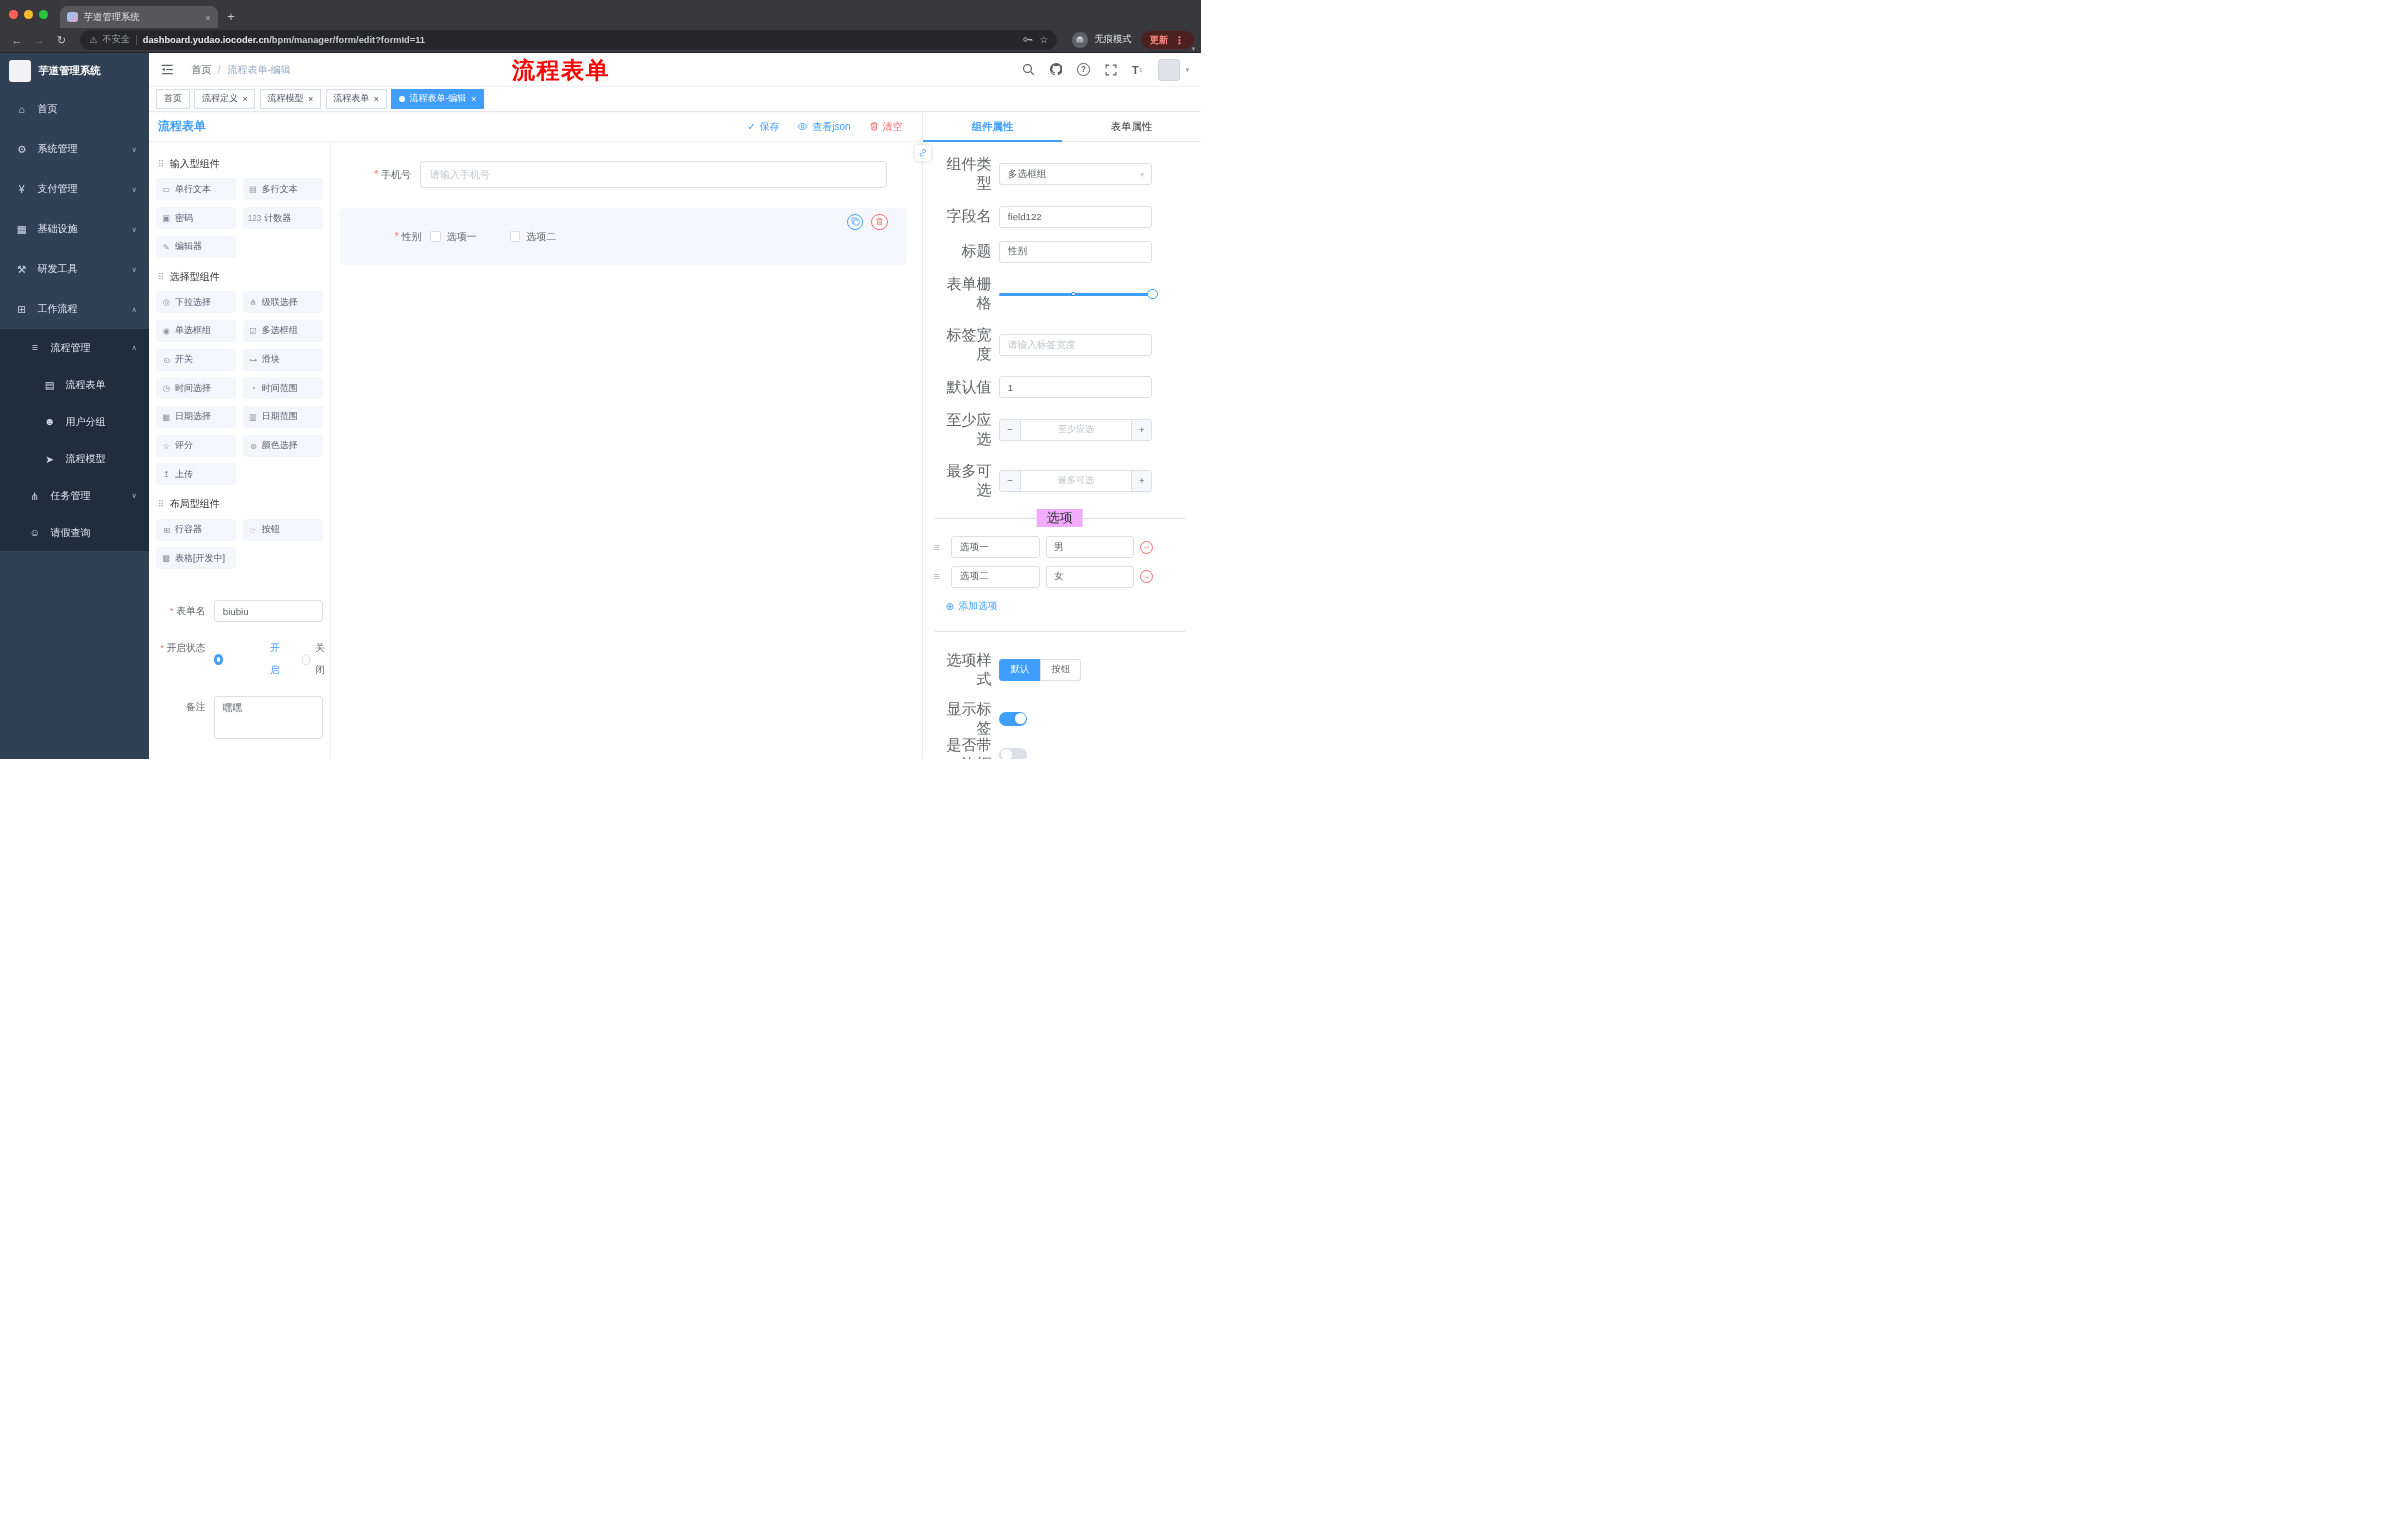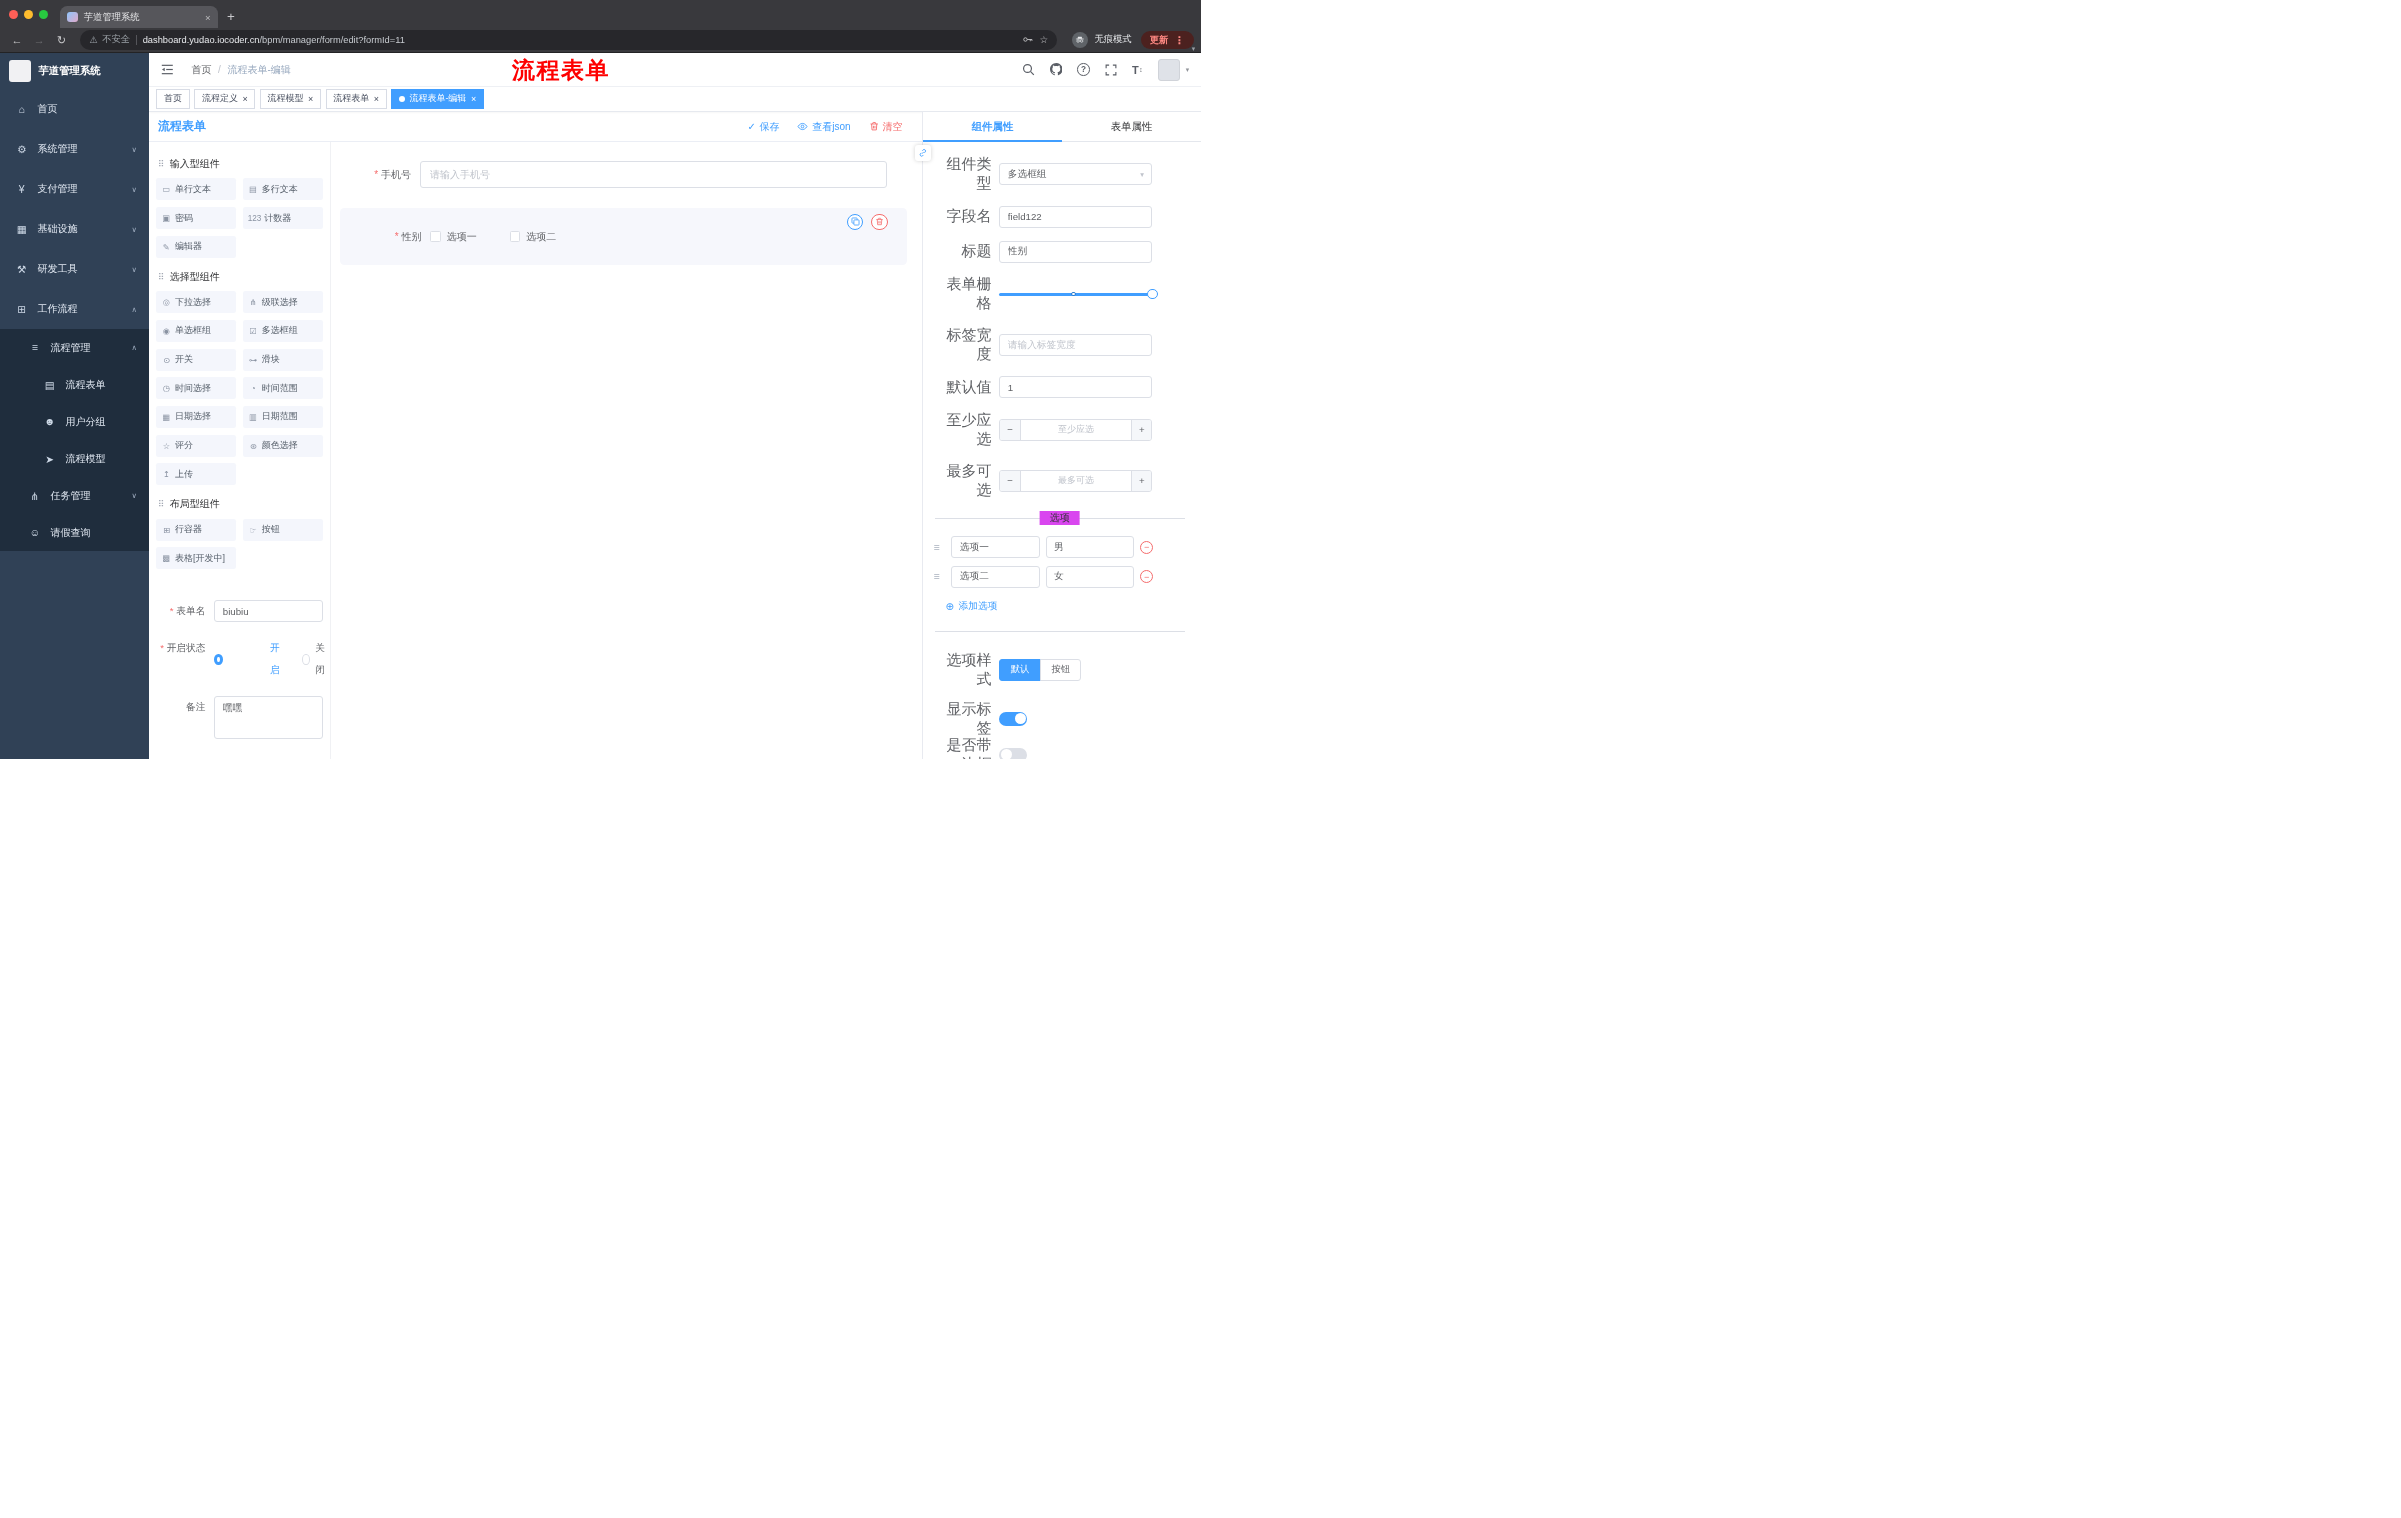--- a/index.html
+++ b/index.html
@@ -19,21 +19,21 @@
   .newtab { color:#c9c9cc; font-size:13.4px; margin:0 0 4.5px 9px; }
 
   .toolbar { height:25px; background:#39393d; display:flex; align-items:center;
     padding:0 7.4px; gap:3px; border-bottom:0.7px solid #232325; flex-shrink:0; position:relative; }
   .navb { width:19.3px; text-align:center; color:#c7c7c9; font-size:11px; }
   .navb.dis { color:#6d6d70; }
   .urlbar { flex:1; height:19.3px; background:#27272b; border-radius:10.4px; display:flex;
     align-items:center; padding:0 9px; gap:6px; color:#e8eaed; font-size:9.3px; margin:0 6px; min-width:0; }
   .sec { color:#9aa0a6; display:flex; gap:4.5px; align-items:center; flex-shrink:0; }
   .u-div { width:0.7px; height:10.4px; background:#55555a; flex-shrink:0; }
-  .url { white-space:nowrap; overflow:hidden; flex:1; }
+  .url { white-space:nowrap; overflow:hidden; flex:1;font-weight:bold; }
   .url .host { color:#e8eaed; } .url .path { color:#c7cbd0; }
   .ubar-ic { color:#c7c7c9; font-size:9.7px; flex-shrink:0; display:flex; align-items:center; }
   .incog { display:flex; align-items:center; gap:6px; color:#e8eaed; font-size:9.3px; padding:0 6px; flex-shrink:0; }
   .incog .badge { width:16.3px; height:16.3px; border-radius:50%; background:#5f6368;
     display:flex; align-items:center; justify-content:center; }
   .update { height:18px; border-radius:9.7px; background:#4c211f; color:#ff8983;
     display:flex; align-items:center; padding:0 9px; font-size:9.3px; font-weight:bold; gap:6px; flex-shrink:0; }
   .kebab { color:#ff8983; font-size:10.4px; }
   .tb-caret { position:absolute; right:6px; bottom:-0.7px; color:#9aa0a6; font-size:6.7px; }
 
@@ -157,22 +157,22 @@
   .track .mark { position:absolute; left:47%; top:-0.7px; width:4.5px; height:4.5px; border-radius:50%;
     background:#fff; border:0.7px solid #2a7dd1; }
   .track .handle { position:absolute; right:-5.2px; top:-3.7px; width:10.4px; height:10.4px; border-radius:50%;
     background:#fff; border:1.5px solid #409eff; cursor:pointer; }
   .num { display:flex; width:92px; height:22px; border:0.7px solid #dcdfe6; border-radius:3px; overflow:hidden; }
   .num .nb { width:19.3px; background:#f5f7fa; color:#606266; display:flex; align-items:center;
     justify-content:center; font-size:9.7px; cursor:pointer; flex-shrink:0; }
   .num .nv { flex:1; display:flex; align-items:center; justify-content:center; font-size:9px;
     color:#c0c4cc; border-left:0.7px solid #dcdfe6; border-right:0.7px solid #dcdfe6; }
   .divider { position:relative; height:0.7px; background:#dcdfe6; margin:18px 1.5px; }
-  .divider span { position:absolute; left:50%; top:50%; transform:translate(-50%,-50%); background:#d946ef;
-    padding:0 10.4px; font-size:10px; color:#303133; white-space:nowrap; }
+  .divider span { position:absolute; left:50%; top:50%; transform:translate(-50%,-50%); background:#f0abfc;
+    padding:0 10.4px; font-size:13px; color:#303133; white-space:nowrap; }
   .opt-row { display:flex; align-items:center; gap:6px; margin-bottom:7.4px; max-width:220px; }
   .opt-row .drag { color:#aab2bf; font-size:10.4px; width:12px; flex-shrink:0; cursor:grab; }
   .opt-row .el { min-width:0; }
   .minus-btn { width:13.4px; height:13.4px; border-radius:50%; border:0.7px solid #f56c6c; color:#f56c6c;
     display:flex; align-items:center; justify-content:center; font-size:9px; flex-shrink:0;
     background:#fff; cursor:pointer; }
   .add-opt { display:flex; align-items:center; gap:4.5px; color:#409eff; font-size:9.7px;
     margin:12px 0 0 12px; cursor:pointer; }
   .add-opt .plus { font-size:10.4px; }
   .btn-group { display:flex; }

